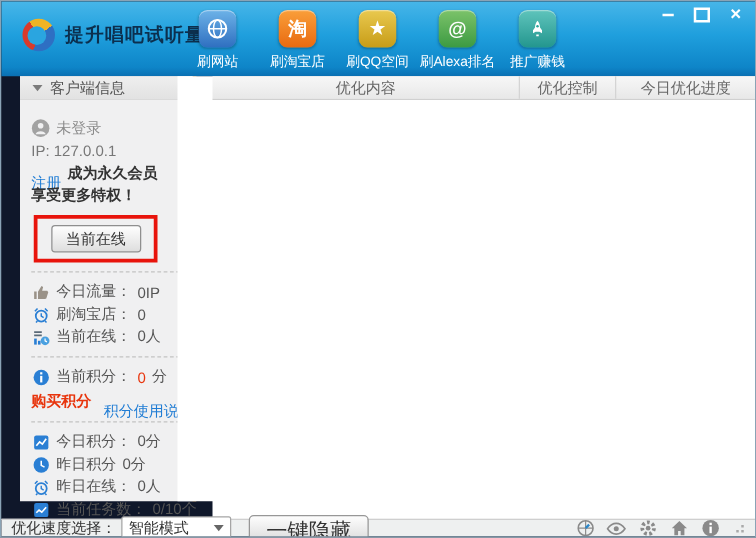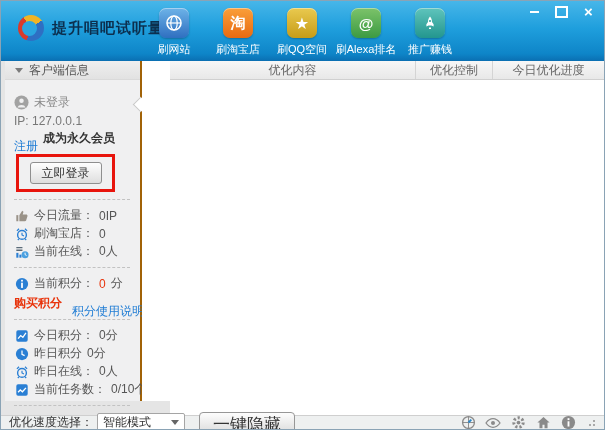--- a/index.html
+++ b/index.html
@@ -1,18 +1,18 @@
 <!DOCTYPE html>
 <html><head>
 <meta charset="utf-8">
 <style>
   * { margin:0; padding:0; box-sizing:border-box; }
   body { font-family:"Liberation Sans","DejaVu Sans",sans-serif; background:#fff; }
 
-  .window { position:relative; width:605px; height:430px; border:1px solid #8aa3b5; background:#e5e5e5; overflow:hidden; }
+  .window { position:relative; width:605px; height:430px; border:1px solid #8aa3b5; background:#0f172a; overflow:hidden; }
 
   
   .titlebar { position:absolute; top:0; left:0; right:0; height:60px;
     background:linear-gradient(#47b6e9 0%, #1f9fdd 45%, #0e85c8 88%, #0a6fb2 100%); }
   .brand { position:absolute; left:17px; top:14px; display:flex; align-items:center; gap:8px; }
   .logo { position:relative; width:26px; height:26px; border-radius:50%;
     background:conic-gradient(from 200deg, #d93a2b 0 125deg, #f0b424 125deg 215deg, #2e6fc3 215deg 360deg); }
   .logo::after { content:""; position:absolute; left:4px; top:6px; width:15px; height:15px; border-radius:50%;
     background:#2aa5e0; }
   .app-title { font-size:15px; font-weight:bold; color:#0c2f4e; letter-spacing:1px; }
@@ -28,22 +28,22 @@
   .tile-rocket { background:linear-gradient(#5fc4bc,#23968e); }
   .nav-label { margin-top:4px; font-size:11px; color:#fff; white-space:nowrap; }
 
   .win-controls { position:absolute; top:4px; right:8px; display:flex; gap:12px; }
   .wc { width:15px; height:13px; display:flex; align-items:center; justify-content:center; cursor:pointer; color:#fff; }
   .wc-min::before   { content:""; width:9px; height:2px; background:#fff; }
   .wc-max::before   { content:""; width:9px; height:8px; border:2px solid #fff; }
   .wc-close::before { content:"\00d7"; font-size:15px; font-weight:bold; line-height:1; }
 
   
-  .sidebar { position:absolute; left:4px; top:60px; width:141px; bottom:28px;
-    background:#f0f0f1; border-right:6px solid #a16207; font-size:12px; color:#555; }
+  .sidebar { position:absolute; left:15px; top:60px; width:141px; bottom:28px;
+    background:#f0f0f1; border-right:3px solid #a16207; font-size:12px; color:#555; }
   .sb-header { height:19px; background:linear-gradient(#efefef,#e2e2e2); border-bottom:1px solid #dadada;
     display:flex; align-items:center; gap:6px; padding-left:10px; color:#555; cursor:pointer; }
   .tri-down { width:0; height:0; border-left:4px solid transparent; border-right:4px solid transparent; border-top:5px solid #7b7b7b; }
   .notch { position:absolute; right:-6px; top:38px; width:11px; height:11px; background:#fff;
     border-left:1px solid #c9c9c9; border-bottom:1px solid #c9c9c9; transform:rotate(45deg); cursor:pointer; }
 
   .sb-body { padding:14px 8px 0 9px; }
   .row { display:flex; align-items:center; gap:5px; height:17px; margin-bottom:1px; white-space:nowrap; }
   .row .ic { width:15px; height:15px; flex:0 0 15px; display:flex; align-items:center; justify-content:center; }
   .muted { color:#8b8b8b; }
@@ -157,23 +157,26 @@
       </div>
 
       <div class="row">
         <span class="ip-text">IP: 127.0.0.1</span>
       </div>
 
       <div class="row">
         <a class="blue">注册</a>
         <span class="strong">成为永久会员</span>
       </div>
+      <div class="row">
+        <span class="strong">享受更多特权！</span>
+      </div>
 
       <div class="red-box">
-        <button class="login-btn">立即登录</button>
+        <button class="login-btn">当前在线</button>
       </div>
 
       <div class="dash"></div>
 
       <div class="row">
         <span class="ic">
           <svg width="14" height="14" viewBox="0 0 16 16">
               <path d="M1.5 7h2.3v7H1.5z" fill="#9a9288"></path>
               <path d="M5 14V7.2L8.2 2l1.5 1-.9 3.4h4.7l.9 1.4-1.8 5.6-1.2.6H5z" fill="#9a9288"></path>
             </svg>

